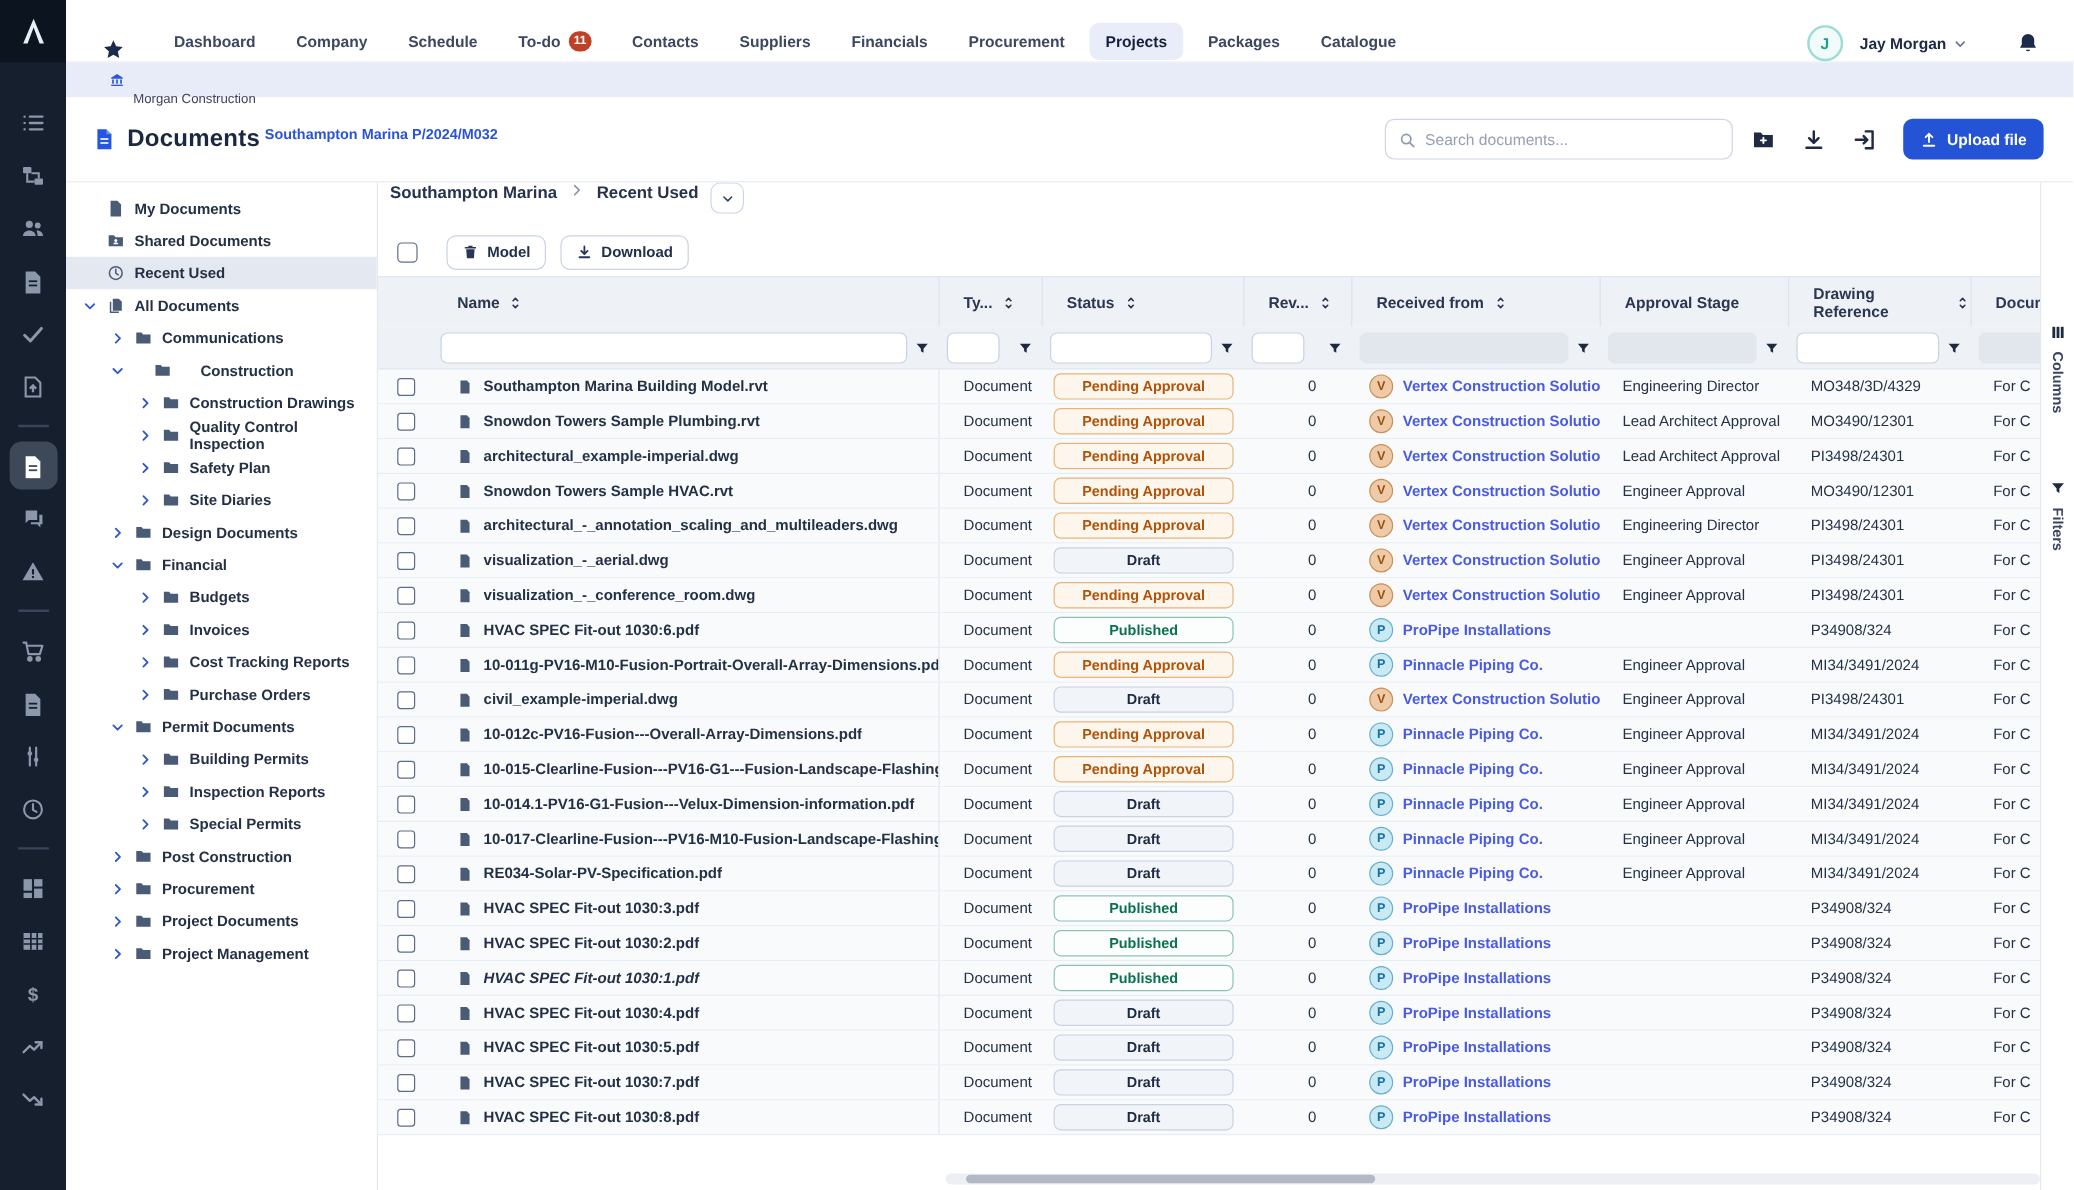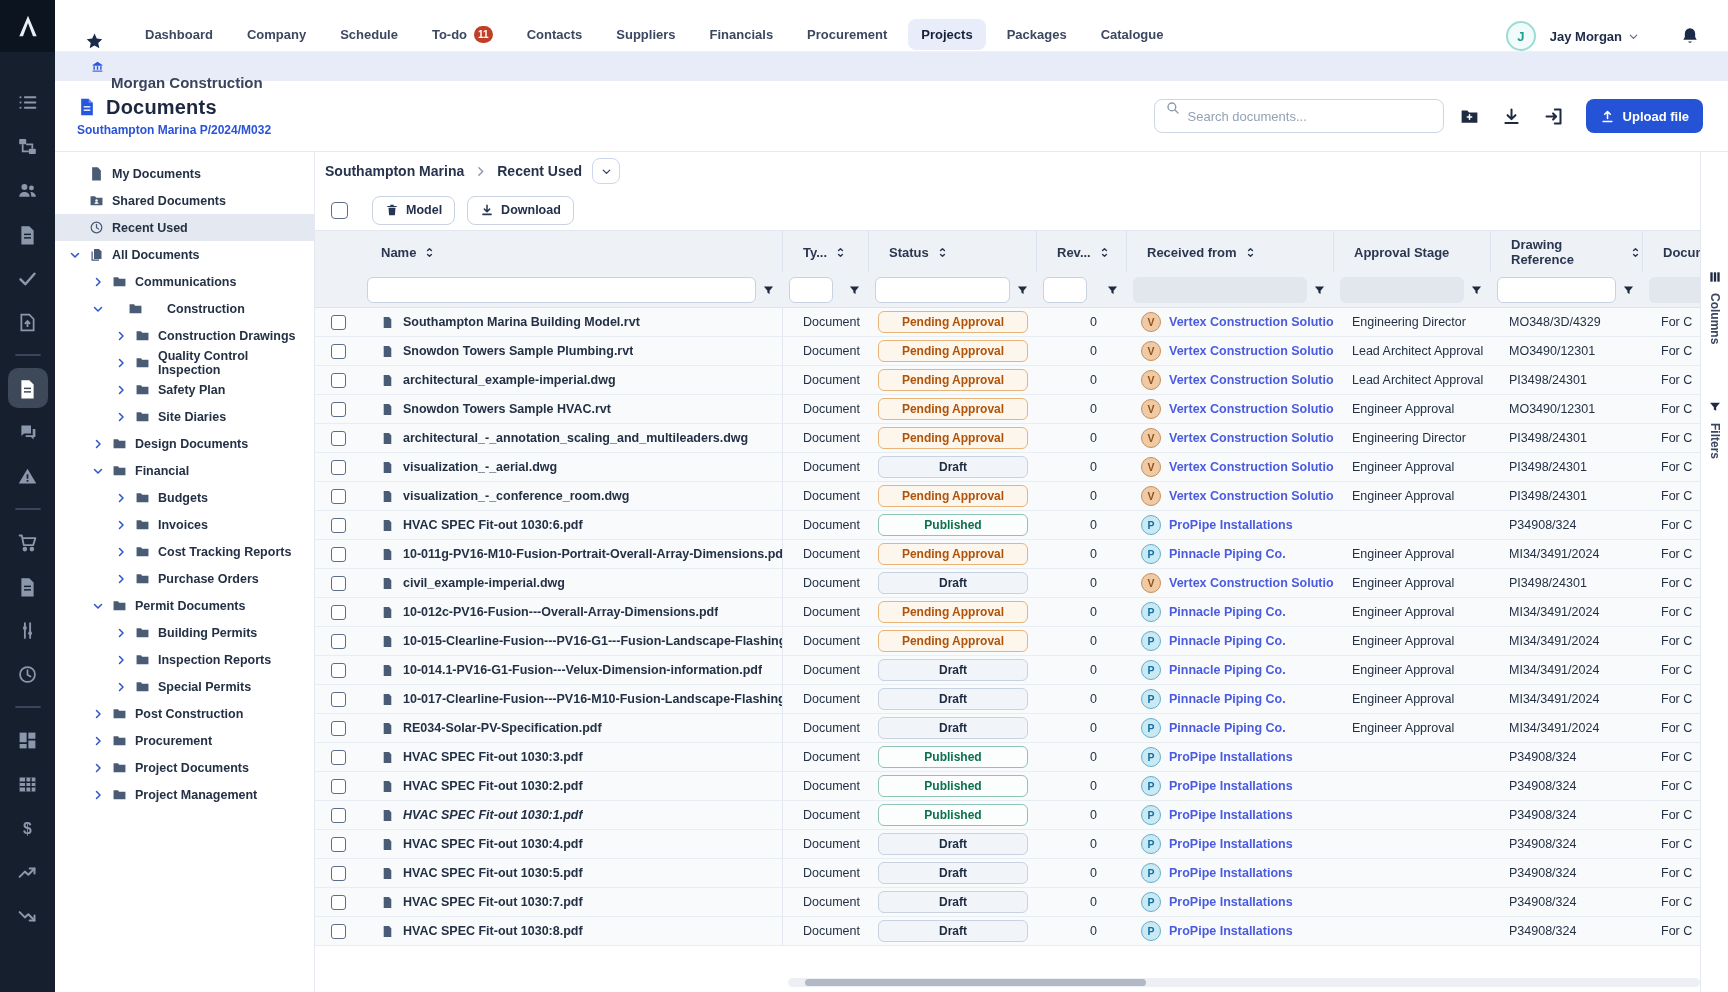--- a/index.html
+++ b/index.html
@@ -30,31 +30,31 @@
   .topnav-right { margin-left:auto; display:flex; align-items:center; gap:14px; }
   .avatar-user { width:30px; height:30px; border-radius:50%; background:#f1fbfa; border:2px solid #9bdcd4; color:#1f9e92; font-size:13px; font-weight:700; display:flex; align-items:center; justify-content:center; }
   .user-name { font-size:13px; font-weight:700; color:#1d2947; display:flex; align-items:center; gap:5px; cursor:pointer; }
   .user-name svg { width:13px; height:13px; color:#67718c; }
   .bell { color:#1c2b49; margin-left:26px; cursor:pointer; display:flex; }
   .bell svg { width:20px; height:20px; }
 
   
   .crumbbar { height:29px; flex:0 0 29px; background:#e8ebf8; display:flex; align-items:center; padding-left:36px; gap:7px; }
   .crumbbar svg { width:13px; height:13px; color:#2b56dd; }
-  .crumbbar span { font-size:15px; font-weight:700; color:#3a445c;margin-top:32px; }
+  .crumbbar span { font-size:11px; font-weight:400; color:#3a445c;margin-top:32px; }
 
   
   .pagehead { height:71px; flex:0 0 71px; display:flex; align-items:center; padding:0 25px 0 22px; border-bottom:1px solid #e6eaf1; }
-  .ph-left { display:flex; flex-direction:column; gap:4px; }
+  .ph-left { display:flex; flex-direction:row; gap:4px; }
   .ph-title-row { display:flex; align-items:center; gap:9px; }
   .ph-title-row svg { width:20px; height:20px; color:#2456e0; }
   .ph-title { font-size:20px; font-weight:700; color:#1c2740; letter-spacing:.2px; }
   .ph-sub { font-size:12px; font-weight:600; color:#2a53d8; cursor:pointer; }
   .ph-right { margin-left:auto; display:flex; align-items:center; gap:10px; }
-  .searchbox { width:290px; height:34px; border:1px solid #cdd6e2; border-radius:8px; display:flex; padding:0 10px; gap:8px; background:#fff; }
+  .searchbox { width:290px; height:34px; border:1px solid #cdd6e2; border-radius:8px; display:flex; align-items:center; padding:0 10px; gap:8px; background:#fff; }
   .searchbox svg { width:15px; height:15px; color:#8c99ad; flex:0 0 15px; }
   .searchbox input { border:none; outline:none; font-size:13px; color:#33405a; width:100%; font-family:"Liberation Sans",sans-serif; background:transparent; }
   .searchbox input::placeholder { color:#94a1b5; }
   .iconbtn { width:32px; height:32px; display:flex; align-items:center; justify-content:center; color:#1d2a42; cursor:pointer; border-radius:7px; }
   .iconbtn svg { width:21px; height:21px; }
   .upload-btn { height:34px; background:#2553d6; color:#fff; border:none; border-radius:8px; font-size:13px; font-weight:700; display:flex; align-items:center; gap:8px; padding:0 14px; cursor:pointer; margin-left:6px; font-family:"Liberation Sans",sans-serif; }
   .upload-btn svg { width:15px; height:15px; }
 
   
   .content { flex:1; display:flex; min-height:0; }
@@ -63,21 +63,21 @@
   .tree { width:260px; flex:0 0 260px; border-right:1px solid #e4e8f0; padding-top:8px; overflow:hidden; }
   .tree-item { height:27px; display:flex; align-items:center; font-size:12.5px; font-weight:600; color:#243145; cursor:pointer; gap:8px; padding-right:6px; }
   .tree-item.selected { background:#e4e8f1; }
   .tree-item .chev { width:12px; height:12px; color:#2f55cc; flex:0 0 12px; display:flex; }
   .tree-item .chev.empty { visibility:hidden; }
   .tree-item .ticon { width:15px; height:15px; color:#4a5b76; flex:0 0 15px; display:flex; }
   .tree-item svg { width:100%; height:100%; }
 
   
   .main { flex:1; min-width:0; display:flex; flex-direction:column; position:relative; overflow:hidden; }
-  .crumbs { height:38px; flex:0 0 38px; display:flex; align-items:center; padding-left:10px; gap:10px; }
+  .crumbs { height:38px; flex:0 0 38px; display:flex; align-items:flex-start; padding-left:10px; gap:10px; }
   .crumbs .crumb { font-size:14px; font-weight:600; color:#27334d; cursor:pointer; }
   .crumbs .sep { color:#8b96ab; display:flex; } .crumbs .sep svg{ width:13px; height:13px; }
   .crumb-dd { width:28px; height:26px; border:1px solid #ccd6ec; border-radius:8px; background:#fff; display:flex; align-items:center; justify-content:center; color:#33415e; cursor:pointer; }
   .crumb-dd svg { width:13px; height:13px; }
   .toolbar { height:40px; flex:0 0 40px; display:flex; align-items:center; padding-left:16px; gap:12px; }
   .cb { width:17px; height:17px; border:1.6px solid #5d6d88; border-radius:4px; background:#fff; display:inline-block; cursor:pointer; }
   .tb-btn { height:29px; border:1px solid #c9d2e0; background:#fff; border-radius:8px; display:flex; align-items:center; gap:7px; padding:0 12px; font-size:12.5px; font-weight:600; color:#22304a; cursor:pointer; font-family:"Liberation Sans",sans-serif; }
   .tb-btn svg { width:14px; height:14px; color:#2a3document853; }
 
   .grid { display:grid; grid-template-columns:46px 422px 86px 168px 90px 207px 157px 152px 140px; }

